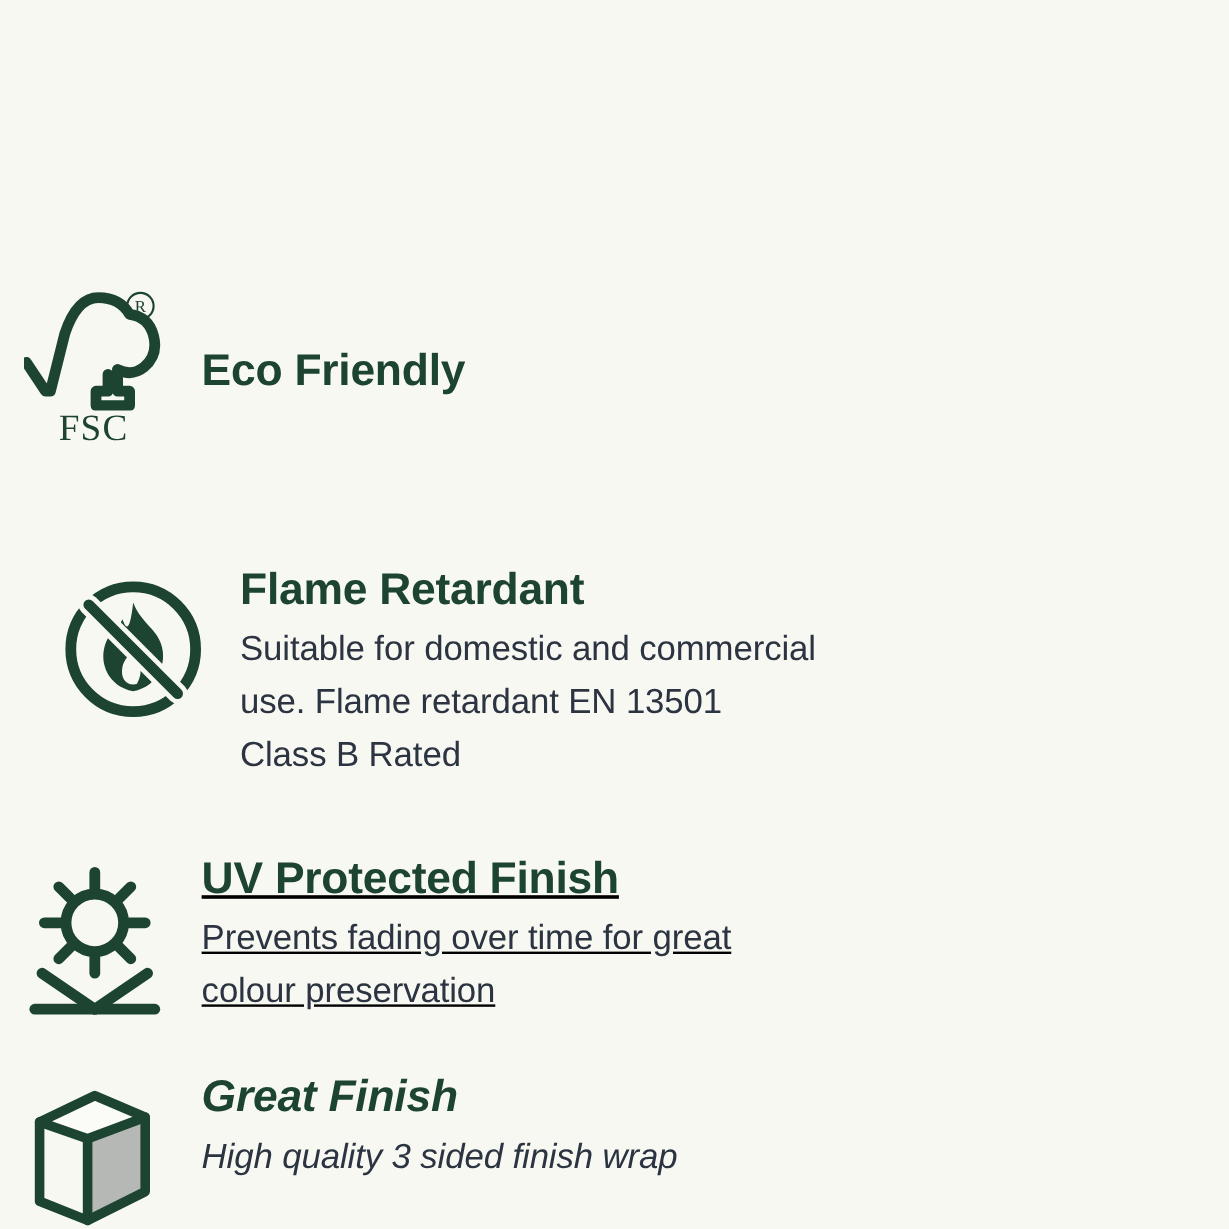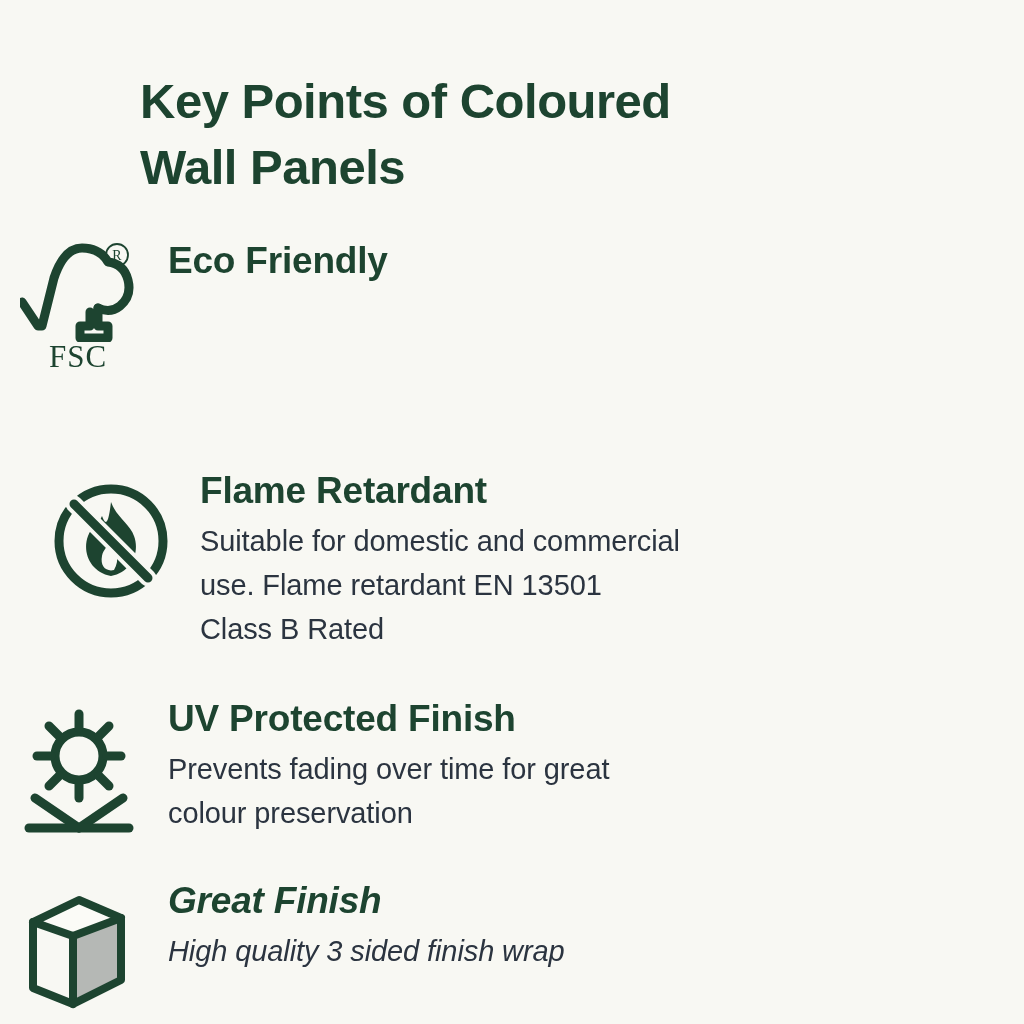--- a/index.html
+++ b/index.html
@@ -84,29 +84,29 @@
     color: #2b3440;
     letter-spacing: -0.1px;
     margin: 0;
     white-space: pre-line;
     font-weight: normal;
   }
 
   
   .row-eco     { margin-top: 0px;  height: 230px; }
   .row-flame   { margin-top: 0px;  height: 228px; padding-left: 32px; }
-  .row-uv      { margin-top: 0px;  height: 182px; }
+  .row-uv      { margin-top: 13px;  height: 182px; text-decoration: underline; }
   .row-finish  { margin-top: 0px;  height: 140px; }
 
   .row-eco    .feature-icon { padding-top: 4px; }
   .row-flame  .feature-icon { padding-top: 12px; }
   .row-uv     .feature-icon { padding-top: 10px; }
   .row-finish .feature-icon { padding-top: 14px; }
 
-  .row-eco    .feature-text { padding-top: 0px; }
+  .row-eco    .feature-text { padding-top: 0px; margin-top: 48px; }
   .row-flame  .feature-text { padding-top: 0px; }
   .row-uv     .feature-text { padding-top: 0px; }
   .row-finish .feature-text { padding-top: 0px; font-style: italic; }
 
   
   .fsc-logo {
     width: 118px;
     height: 140px;
     position: relative;
   }
@@ -124,22 +124,20 @@
     letter-spacing: 1px;
   }
 
   svg { display: block; }
 </style>
 </head>
 <body>
 
 <div class="page">
 
-  <div class="title">Key Points of Coloured
-Wall Panels</div>
 
   <div class="features">
 
     <div class="feature row-eco">
       <div class="feature-icon">
         <div class="fsc-logo">
           <svg class="fsc-mark" width="118" height="100" viewBox="0 0 118 100" aria-hidden="true">
 
             <path d="M2 60 L18 84 L22 84 L34 36 Q44 6 62 6 Q80 6 88 20 Q104 22 108 38 Q112 54 100 64 Q90 72 78 66 L78 66" fill="none" stroke="#1d4430" stroke-width="9" stroke-linecap="round" stroke-linejoin="round"></path>
 

